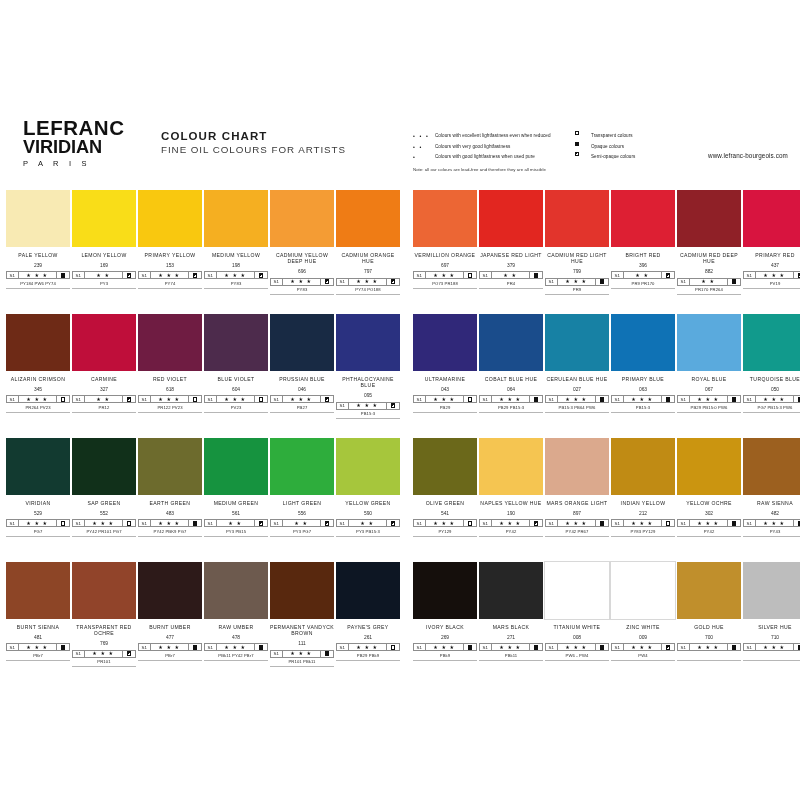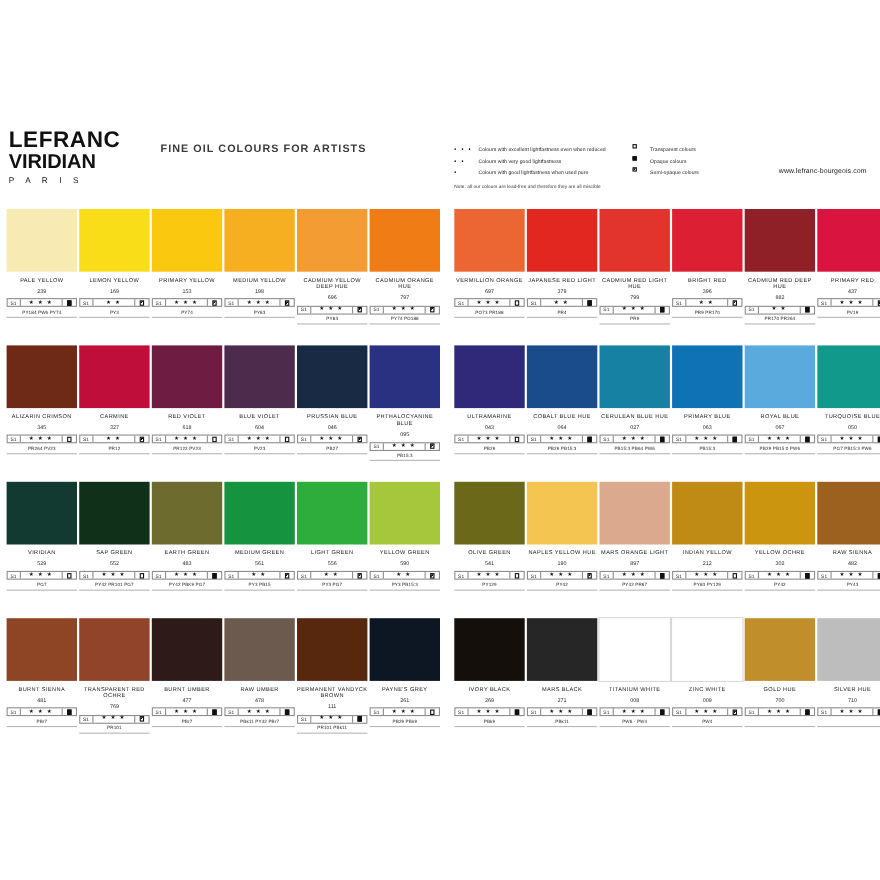--- a/index.html
+++ b/index.html
@@ -7,30 +7,30 @@
   html, body {
     width: 800px; height: 800px;
     background: #ffffff;
     font-family: "Liberation Sans", sans-serif;
     color: #1a1a1a;
     overflow: hidden;
   }
   #page { position: relative; width: 800px; height: 800px; background:#fff; }
 
   
-  .header { position: absolute; left: 0; top: 118px; width: 700px; height: 62px; }
+  .header { position: absolute; left: 15px; top: 118px; width: 700px; height: 62px; }
 
   .brand { position: absolute; left: 8px; top: 0px; width: 120px; }
   .brand-l1 { font-size: 20.5px; font-weight: 700; letter-spacing: 0.5px; line-height: 19px; color:#111; }
   .brand-l2 { font-size: 18.2px; font-weight: 700; letter-spacing: -0.1px; line-height: 20px; color:#111; }
   .brand-l3 { font-size: 7.5px; font-weight: 400; letter-spacing: 4.2px; line-height: 12px; color:#111; margin-top:1px; }
 
   .chart-title { position: absolute; left: 146px; top: 11px; }
   .chart-title .t1 { font-size: 11.5px; font-weight: 700; letter-spacing: 1.1px; color:#1d1d1d; line-height: 14px; }
-  .chart-title .t2 { font-size: 9.8px; font-weight: 700; letter-spacing: 0.95px; color:#3a3a3a; line-height: 13px; }
+  .chart-title .t2 { font-size: 9.8px; font-weight: 400; letter-spacing: 0.95px; color:#3a3a3a; line-height: 13px; }
 
   
   .legend { position: absolute; left: 413px; top: 131px; width: 390px; }
   .legend-col-a { position: absolute; left: 0; top: 0; width: 175px; }
   .legend-col-b { position: absolute; left: 162px; top: 0; width: 120px; }
   .legend-row { display: flex; align-items: flex-start; height: 10.5px; }
   .legend-mark { width: 22px; flex: 0 0 22px; font-size: 5.2px; color: #111; letter-spacing: 1.6px; line-height: 10.5px; }
   .legend-box { width: 16px; flex: 0 0 16px; line-height: 10.5px; display:flex; align-items:center; }
   .legend-text { font-size: 4.6px; color: #222; line-height: 10.5px; letter-spacing: 0.05px; }
   .sq { display:inline-block; width:4px; height:4px; border:0.6px solid #111; }
@@ -97,20 +97,21 @@
 
 <div id="page">
 
   <div class="header">
     <div class="brand">
       <div class="brand-l1">LEFRANC</div>
       <div class="brand-l2">VIRIDIAN</div>
       <div class="brand-l3">P A R I S</div>
     </div>
     <div class="chart-title">
+      <div class="t1">COLOUR CHART</div>
       <div class="t2">FINE OIL COLOURS FOR ARTISTS</div>
     </div>
   </div>
 
   <div class="legend">
     <div class="legend-col-a" id="legend-lf">
         <div class="legend-row">
           <span class="legend-mark">• • •</span>
           <span class="legend-text">Colours with excellent lightfastness even when reduced</span>
         </div>

